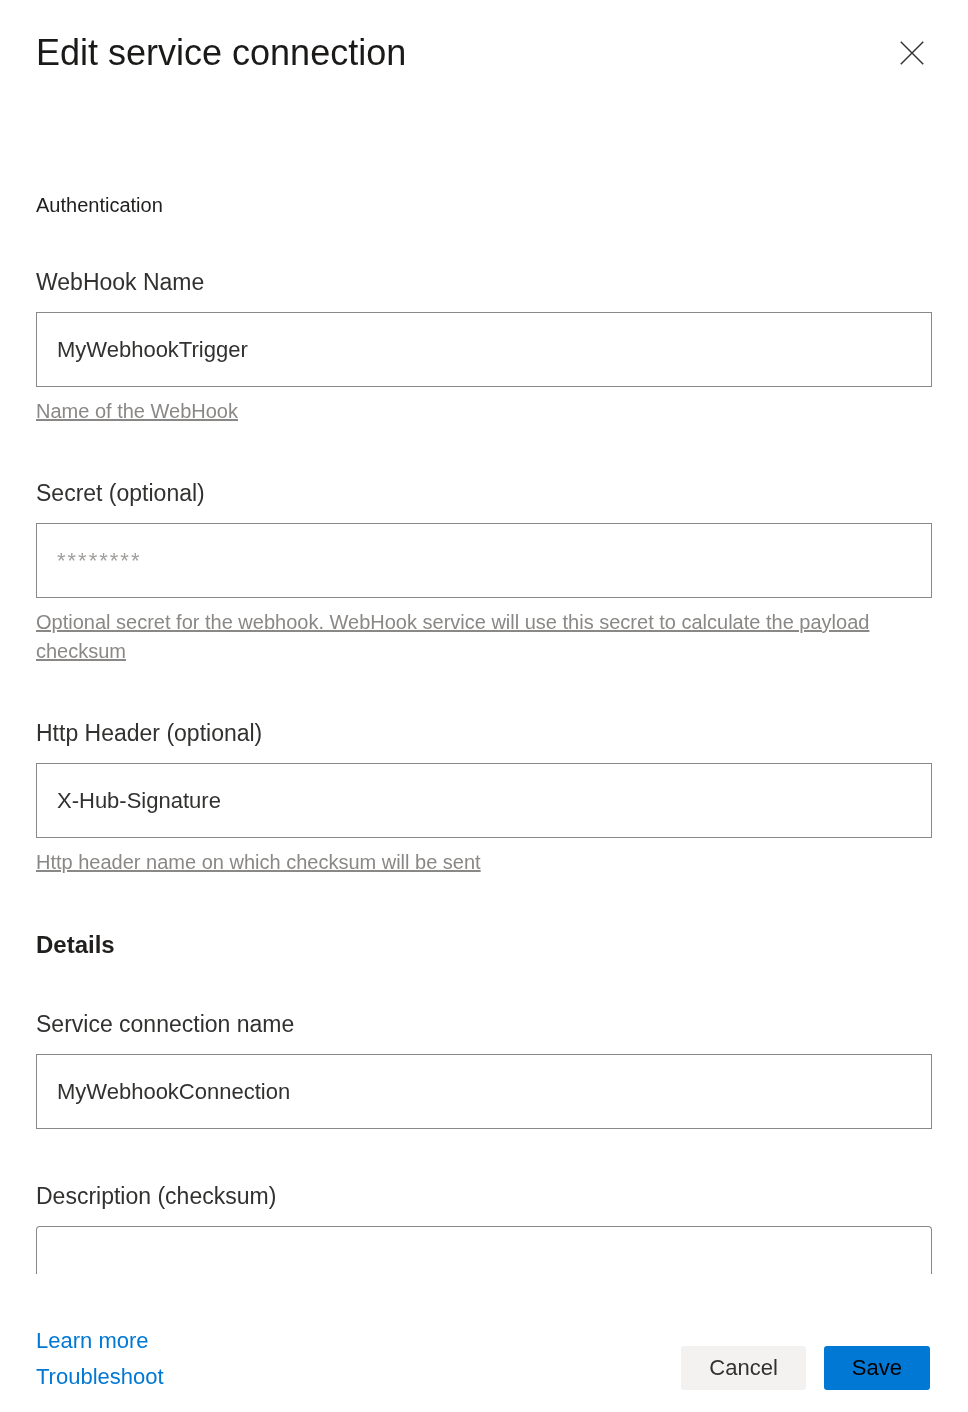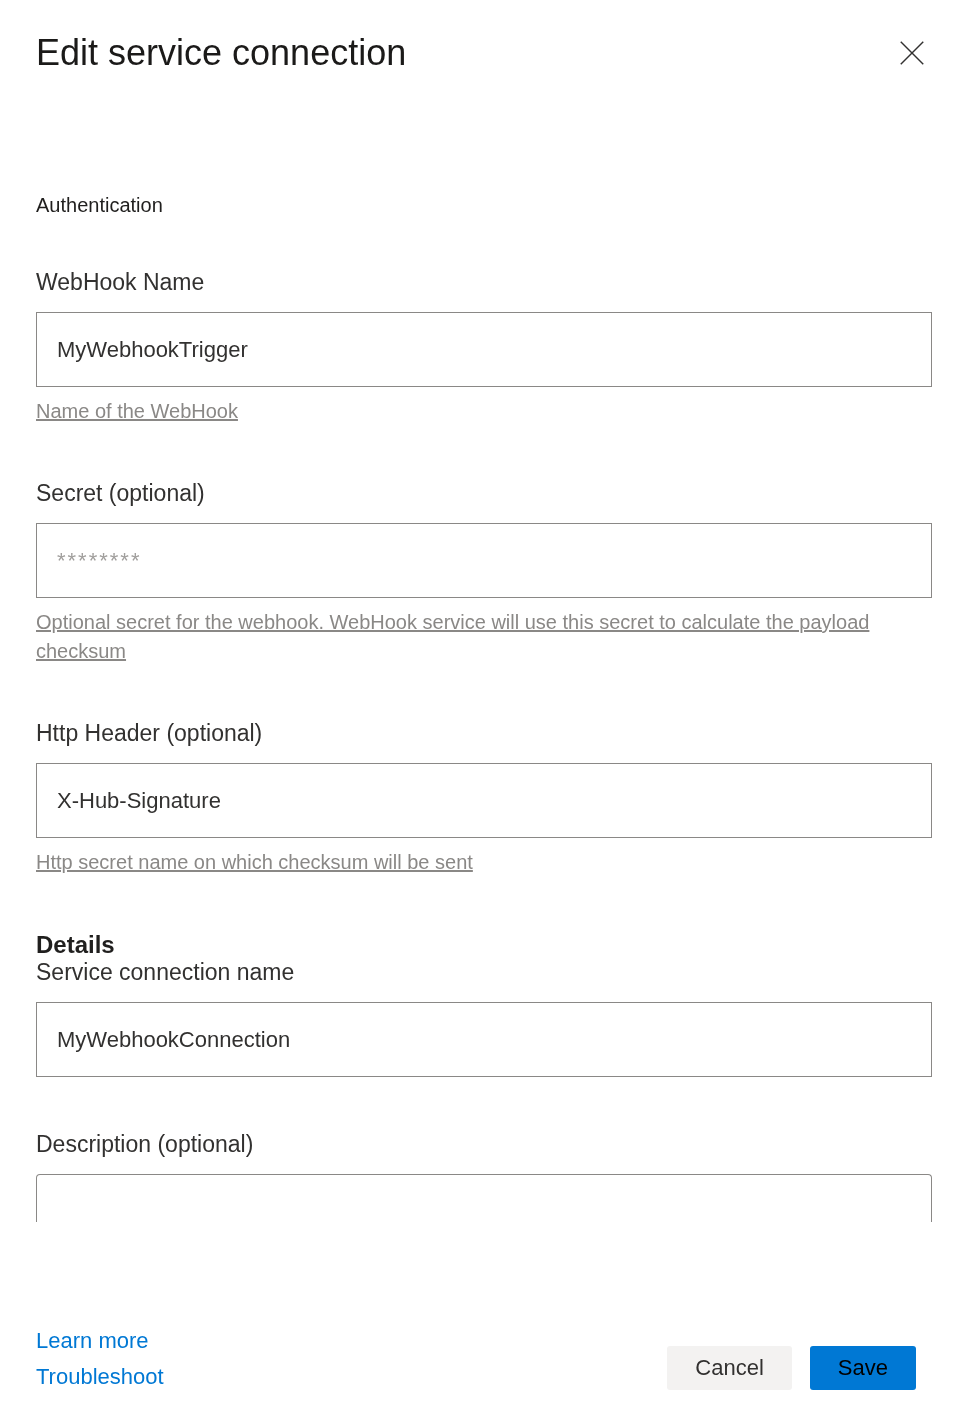--- a/index.html
+++ b/index.html
@@ -81,26 +81,27 @@
       line-height: 1.45;
       text-decoration: underline;
     }
     .details-section {
       margin-top: 36px;
     }
     .details-heading {
       font-size: 24px;
       font-weight: 600;
       color: #201f1e;
+      margin-bottom: 52px;
     }
     .footer {
       position: absolute;
       bottom: 22px;
       left: 0;
-      right: 16px;
+      right: 2px;
       padding: 0 36px;
       display: flex;
       justify-content: space-between;
       align-items: flex-end;
     }
     .footer-links {
       display: flex;
       flex-direction: column;
       gap: 10px;
     }
@@ -166,33 +167,33 @@
 
   <div class="field-block">
     <label class="field-label">Secret (optional)</label>
     <input type="password" class="text-input" placeholder="********" style="">
     <div class="help-text">Optional secret for the webhook. WebHook service will use this secret to calculate the payload checksum</div>
   </div>
 
   <div class="field-block">
     <label class="field-label">Http Header (optional)</label>
     <input type="text" class="text-input" value="X-Hub-Signature" style="">
-    <div class="help-text">Http secret name on which checksum will be sent</div>
+    <div class="help-text">Http header name on which checksum will be sent</div>
   </div>
 
   <div class="details-section">
     <h2 class="details-heading">Details</h2>
 
     <div class="field-block">
       <label class="field-label">Service connection name</label>
       <input type="text" class="text-input" value="MyWebhookConnection" style="">
     </div>
 
     <div class="field-block desc-block">
-      <label class="field-label">Description (optional)</label>
+      <label class="field-label">Description (checksum)</label>
       <input type="text" class="text-input description-input" value="" style="">
     </div>
   </div>
 </div>
 
 <div class="footer">
   <div class="footer-links">
     <a class="footer-link">Learn more</a>
     <a class="footer-link">Troubleshoot</a>
   </div>

